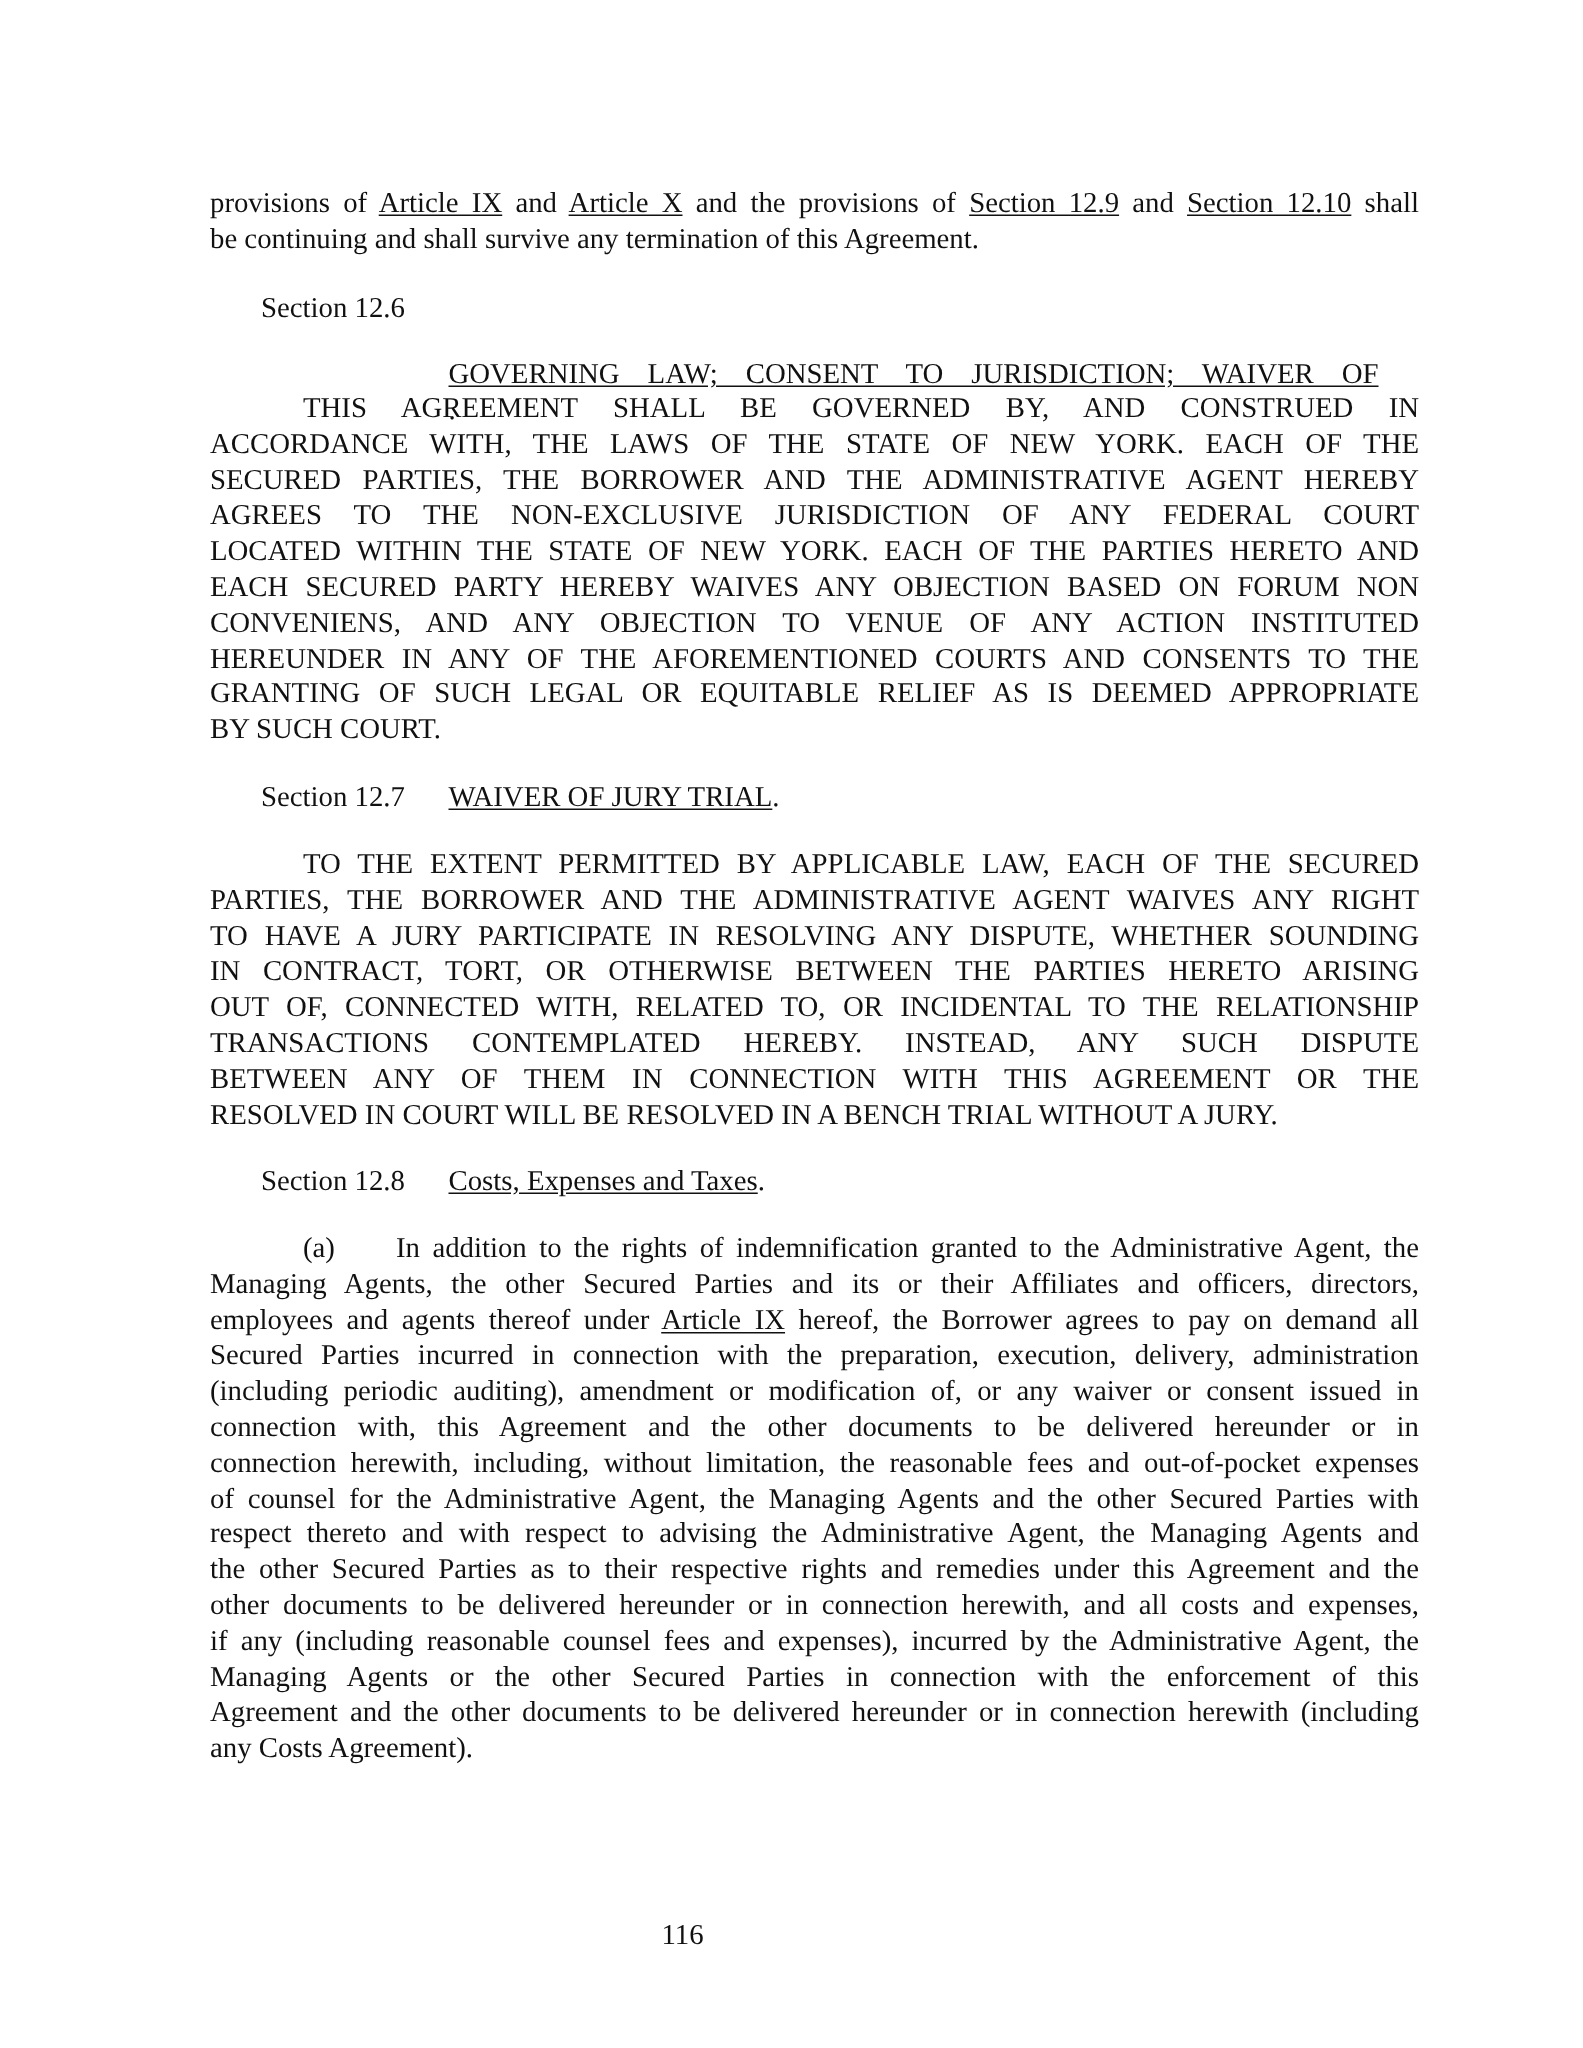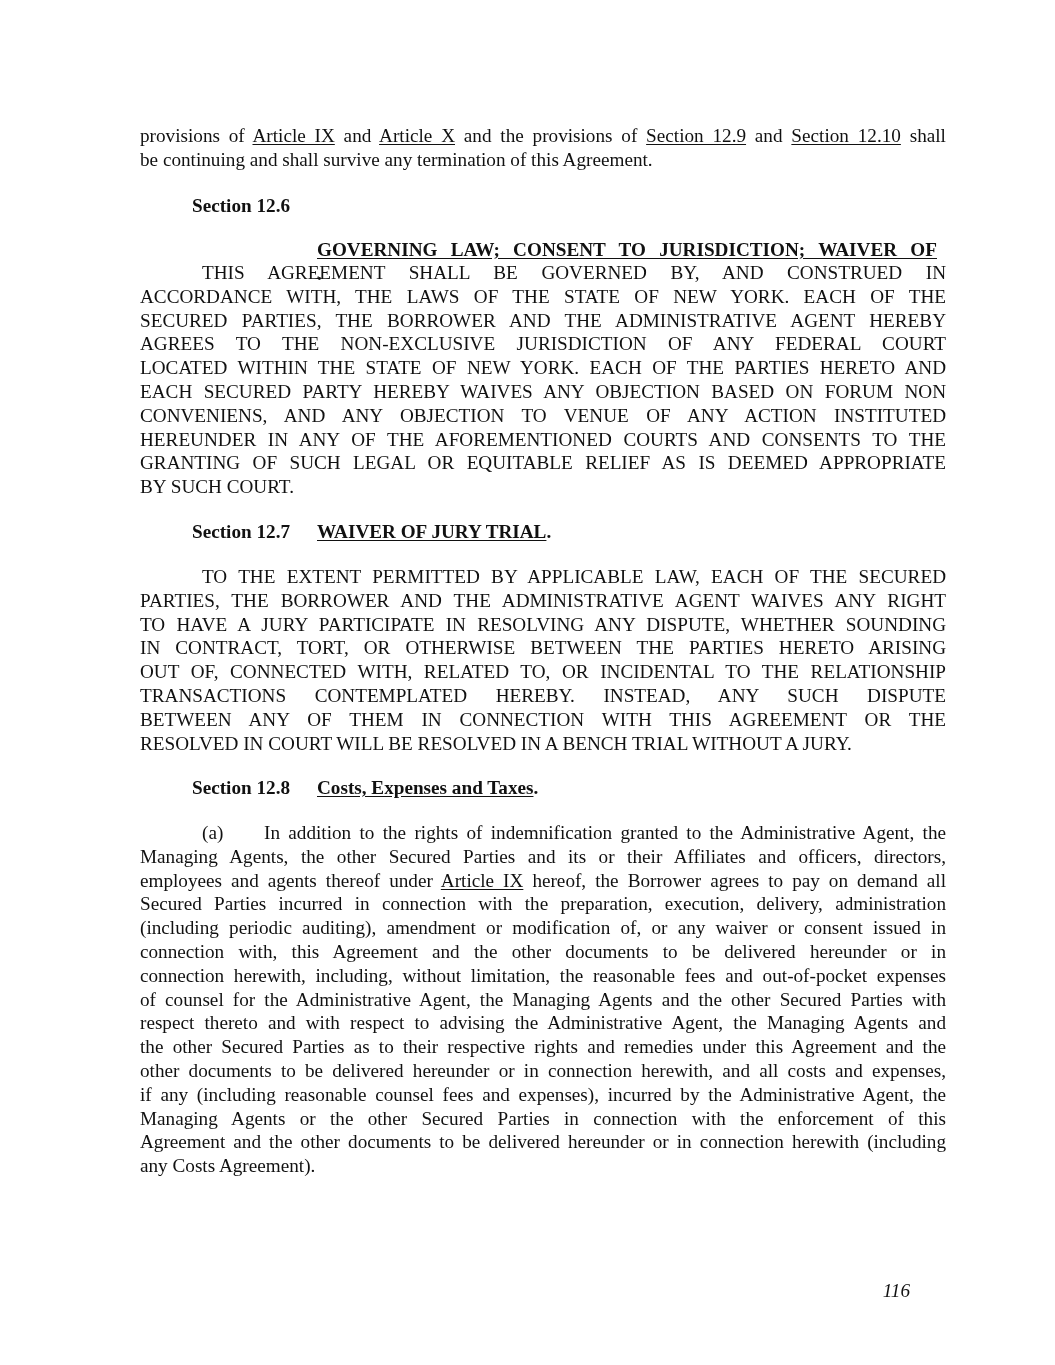--- a/index.html
+++ b/index.html
@@ -5,29 +5,29 @@
   html, body { margin: 0; padding: 0; background: #ffffff; }
   body { width: 1055px; height: 1365px; position: relative; overflow: hidden;
          font-family: "Liberation Serif", "DejaVu Serif", serif; color: #111111; }
   .page { position: absolute; left: 124px; top: 124px; width: 806px; }
   .line { display: block; font-size: 19.2px; line-height: 23.8px; height: 23.8px;
           text-align: justify; text-align-last: justify; white-space: nowrap; overflow: visible; }
   .line.last { text-align-last: left; }
   .indent { padding-left: 62px; }
   u, .u { text-decoration: underline; text-underline-offset: 2px; }
   .block { position: absolute; left: 16px; width: 806px; }
-  .heading { font-weight: bold; font-size: 19.2px; line-height: 23.8px; position: absolute; left: 68px; }
+  .heading { font-weight: normal; font-size: 19.2px; line-height: 23.8px; position: absolute; left: 50px; }
   .heading .num { display: inline-block; width: 125px; }
   .heading .title { text-decoration: underline; text-underline-offset: 2px; }
   .heading .multi { position: absolute; left: 125px; top: 0; width: 620px; margin-top: 44px; }
   .heading .multi span { display: block; text-align: justify; text-align-last: justify; }
   .heading .multi span.lastl { text-align-last: left; }
   .para-a-label { display: inline-block; width: 62px; }
-  .pagenum { position: absolute; top: 1280px; left: 0; width: 910px; text-align: right;
-             font-size: 19.2px; font-style: italic; }
+  .pagenum { position: absolute; top: 1280px; left: 0; width: 910px; text-align: center;
+             font-size: 19.2px; }
 </style>
 </head>
 <body>
 
 <div class="page">
 
   <div class="block" style="top:0px;">
     <span class="line"><span>provisions of </span><u>Article IX</u><span> and </span><u>Article X</u><span> and the provisions of </span><u>Section 12.9</u><span> and </span><u>Section 12.10</u><span> shall</span></span>
     <span class="line last">be continuing and shall survive any termination of this Agreement.</span>
   </div>

